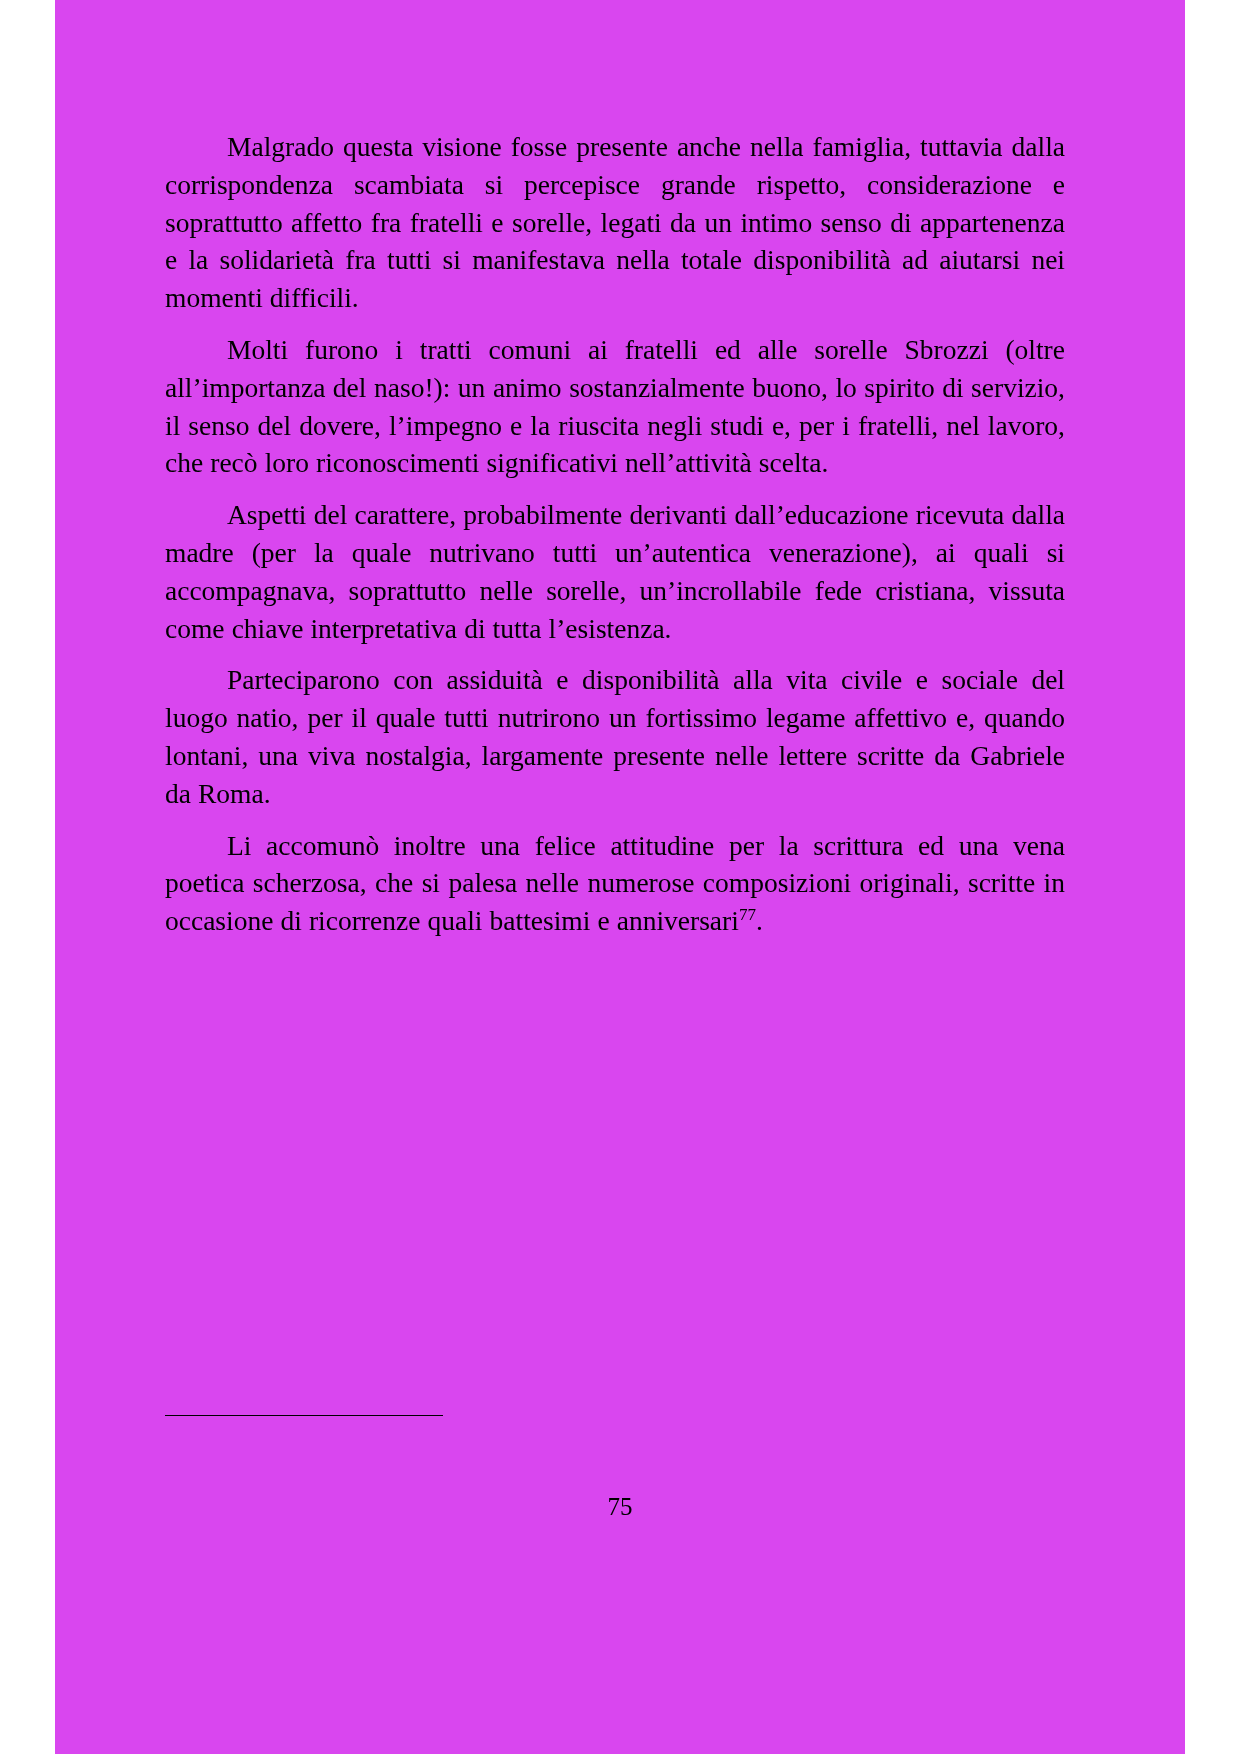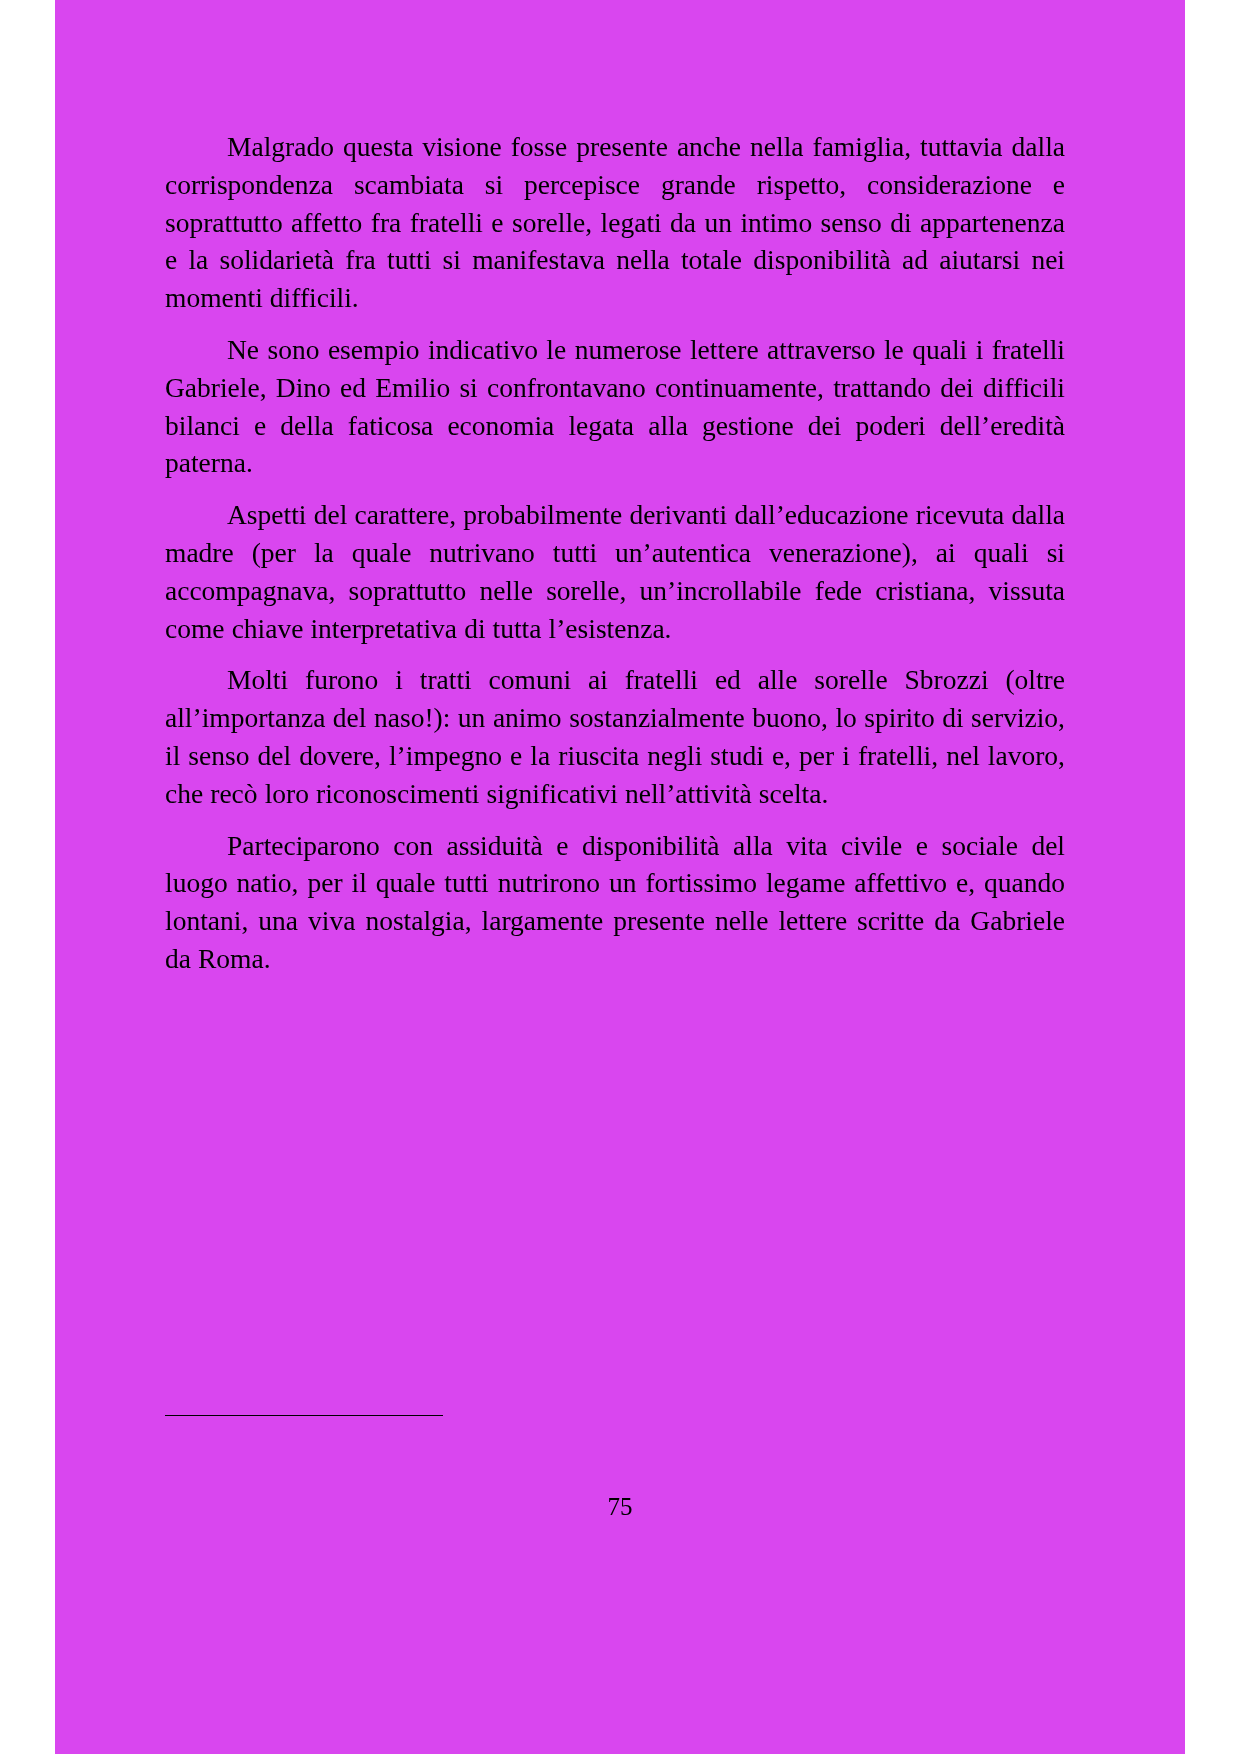--- a/index.html
+++ b/index.html
@@ -86,25 +86,25 @@
   }
 </style>
 </head>
 <body>
 
 <div class="page">
 
   <div class="content">
 
     <p class="para">Malgrado questa visione fosse presente anche nella famiglia, tuttavia dalla corrispondenza scambiata si percepisce grande rispetto, considerazione e soprattutto affetto fra fratelli e sorelle, legati da un intimo senso di appartenenza e la solidarietà fra tutti si manifestava nella totale disponibilità ad aiutarsi nei momenti difficili.</p>
-    <p class="para">Ne sono esempio indicativo le numerose lettere attraverso le quali i fratelli Gabriele, Dino ed Emilio si confrontavano continuamente, trattando dei difficili bilanci e della faticosa economia legata alla gestione dei poderi dell’eredità paterna.</p>
+    <p class="para">Molti furono i tratti comuni ai fratelli ed alle sorelle Sbrozzi (oltre all’importanza del naso!): un animo sostanzialmente buono, lo spirito di servizio, il senso del dovere, l’impegno e la riuscita negli studi e, per i fratelli, nel lavoro, che recò loro riconoscimenti significativi nell’attività scelta.</p>
     <p class="para">Aspetti del carattere, probabilmente derivanti dall’educazione ricevuta dalla madre (per la quale nutrivano tutti un’autentica venerazione), ai quali si accompagnava, soprattutto nelle sorelle, un’incrollabile fede cristiana, vissuta come chiave interpretativa di tutta l’esistenza.</p>
-    <p class="para">Molti furono i tratti comuni ai fratelli ed alle sorelle Sbrozzi (oltre all’importanza del naso!): un animo sostanzialmente buono, lo spirito di servizio, il senso del dovere, l’impegno e la riuscita negli studi e, per i fratelli, nel lavoro, che recò loro riconoscimenti significativi nell’attività scelta.</p>
     <p class="para">Parteciparono con assiduità e disponibilità alla vita civile e sociale del luogo natio, per il quale tutti nutrirono un fortissimo legame affettivo e, quando lontani, una viva nostalgia, largamente presente nelle lettere scritte da Gabriele da Roma.</p>
 
+    <p class="para"><span>Li accomunò inoltre una felice attitudine per la scrittura ed una vena poetica scherzosa, che si palesa nelle numerose composizioni originali, scritte in occasione di ricorrenze quali battesimi e anniversari</span><sup class="fn-ref">77</sup><span>.</span></p>
 
   </div>
 
   <div class="footnote-zone">
     <div class="footnote-rule"></div>
   </div>
 
   <div class="page-number">75</div>
 
 </div>

